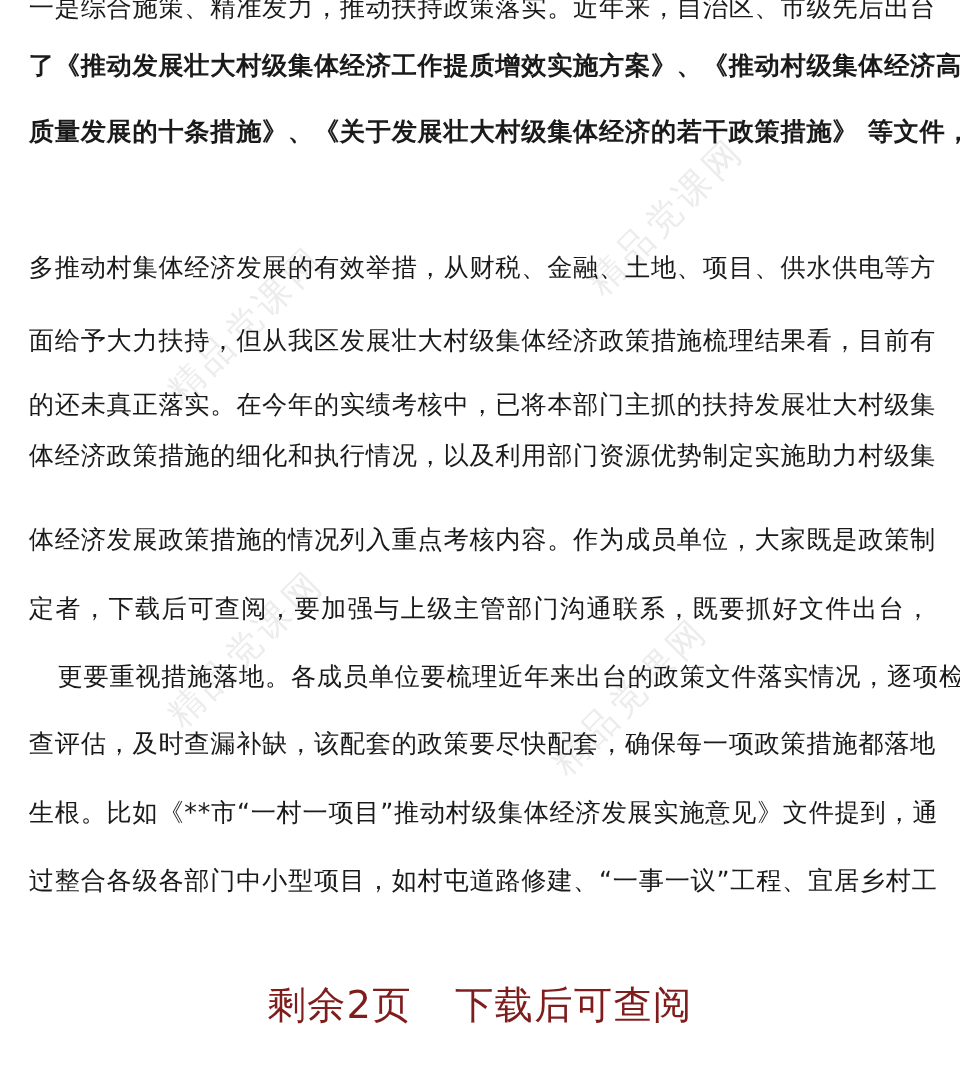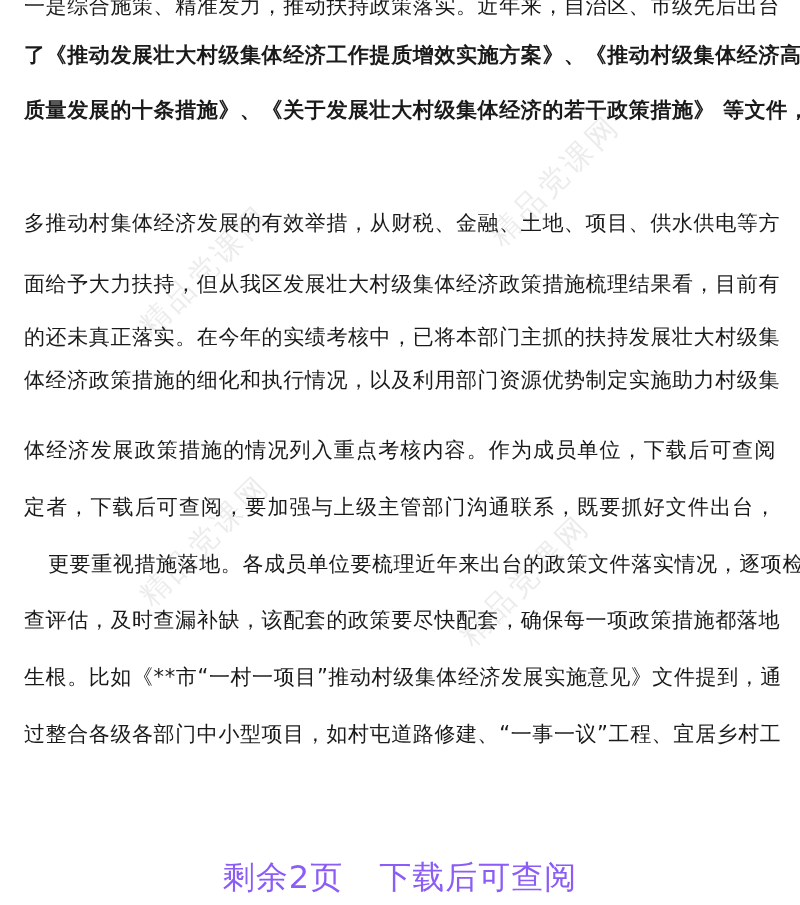--- a/index.html
+++ b/index.html
@@ -42,24 +42,24 @@
       color: rgba(150,150,150,0.18);
       transform: rotate(-45deg);
       white-space: nowrap;
       pointer-events: none;
       letter-spacing: 4px;
     }
     .footer-prompt {
       position: absolute;
       left: 0;
       width: 800px;
-      top: 856px;
+      top: 816px;
       text-align: center;
       font-size: 32px;
-      color: #8b5cf6;
+      color: #7f1d1d;
       letter-spacing: 1px;
     }
     .footer-prompt .gap {
       display: inline-block;
       width: 36px;
     }
   </style>
 </head>
 <body>
 
@@ -69,21 +69,21 @@
   <div class="watermark" style="left:120px;top:520px;">精品党课网</div>
   <div class="watermark" style="left:440px;top:560px;">精品党课网</div>
 
   <div class="line justify" style="top:-6px;">一是综合施策、精准发力，推动扶持政策落实。近年来，自治区、市级先后出台</div>
   <div class="line justify" style="top:43px;font-weight:bold;">了《推动发展壮大村级集体经济工作提质增效实施方案》、《推动村级集体经济高</div>
   <div class="line justify" style="top:98px;font-weight:bold;">质量发展的十条措施》、《关于发展壮大村级集体经济的若干政策措施》 等文件，</div>
   <div class="line justify" style="top:211px;">多推动村集体经济发展的有效举措，从财税、金融、土地、项目、供水供电等方</div>
   <div class="line justify" style="top:272px;">面给予大力扶持，但从我区发展壮大村级集体经济政策措施梳理结果看，目前有</div>
   <div class="line justify" style="top:325px;">的还未真正落实。在今年的实绩考核中，已将本部门主抓的扶持发展壮大村级集</div>
   <div class="line justify" style="top:368px;">体经济政策措施的细化和执行情况，以及利用部门资源优势制定实施助力村级集</div>
-  <div class="line justify" style="top:438px;">体经济发展政策措施的情况列入重点考核内容。作为成员单位，下载后可查阅</div>
+  <div class="line justify" style="top:438px;">体经济发展政策措施的情况列入重点考核内容。作为成员单位，大家既是政策制</div>
   <div class="line justify" style="top:495px;">定者，下载后可查阅，要加强与上级主管部门沟通联系，既要抓好文件出台，</div>
   <div class="line justify" style="top:552px;margin-left:24px;">更要重视措施落地。各成员单位要梳理近年来出台的政策文件落实情况，逐项检</div>
   <div class="line justify" style="top:608px;">查评估，及时查漏补缺，该配套的政策要尽快配套，确保每一项政策措施都落地</div>
   <div class="line justify" style="top:665px;">生根。比如《**市“一村一项目”推动村级集体经济发展实施意见》文件提到，通</div>
   <div class="line justify" style="top:722px;">过整合各级各部门中小型项目，如村屯道路修建、“一事一议”工程、宜居乡村工</div>
 </div>
 
 <div class="footer-prompt">
   <span>剩余2页</span><span class="gap"></span><span>下载后可查阅</span>
 </div>

